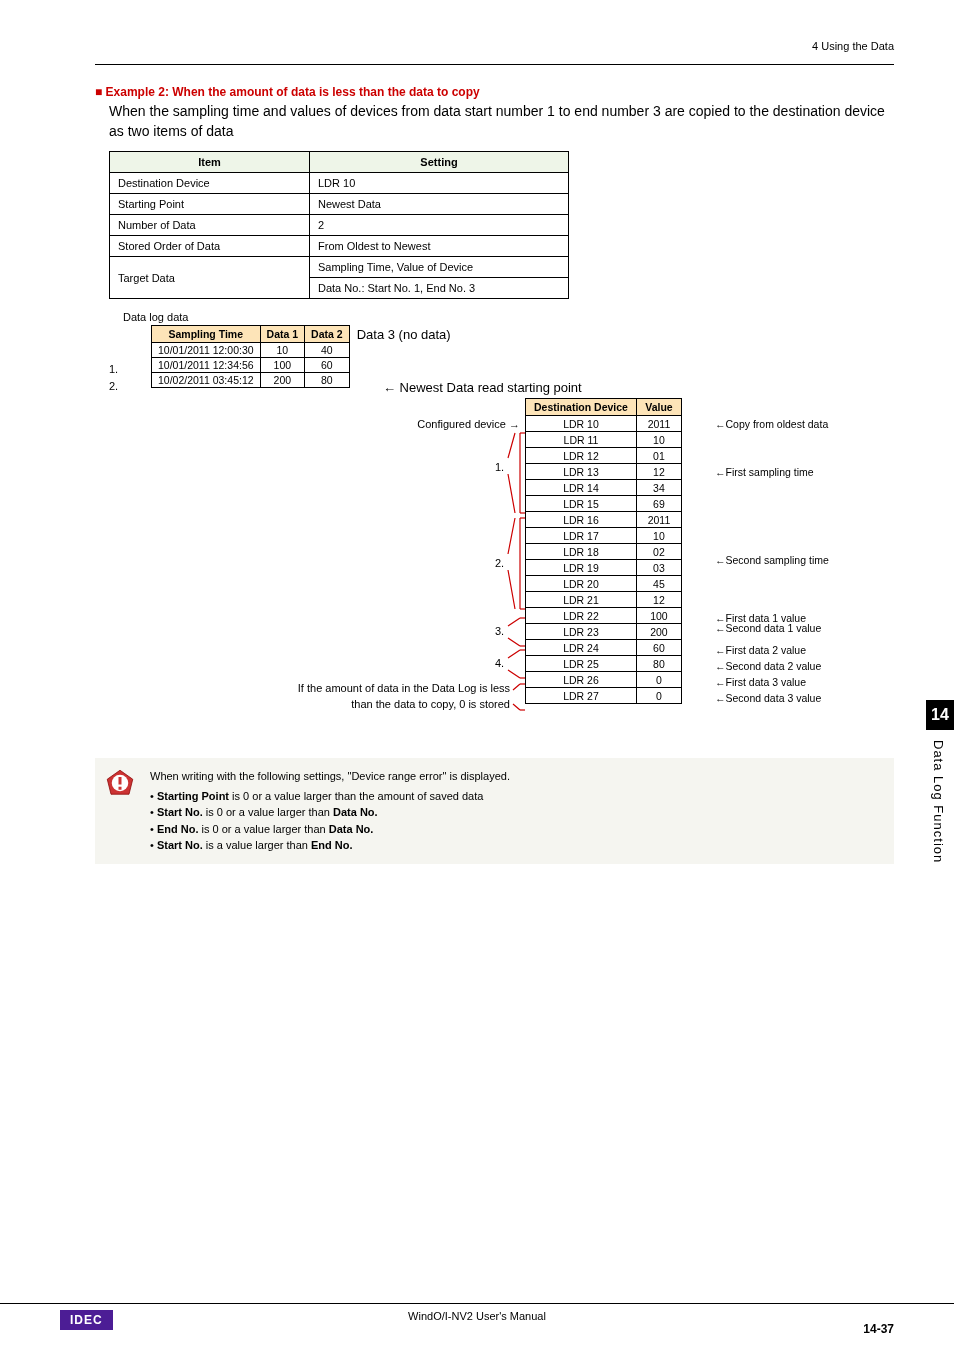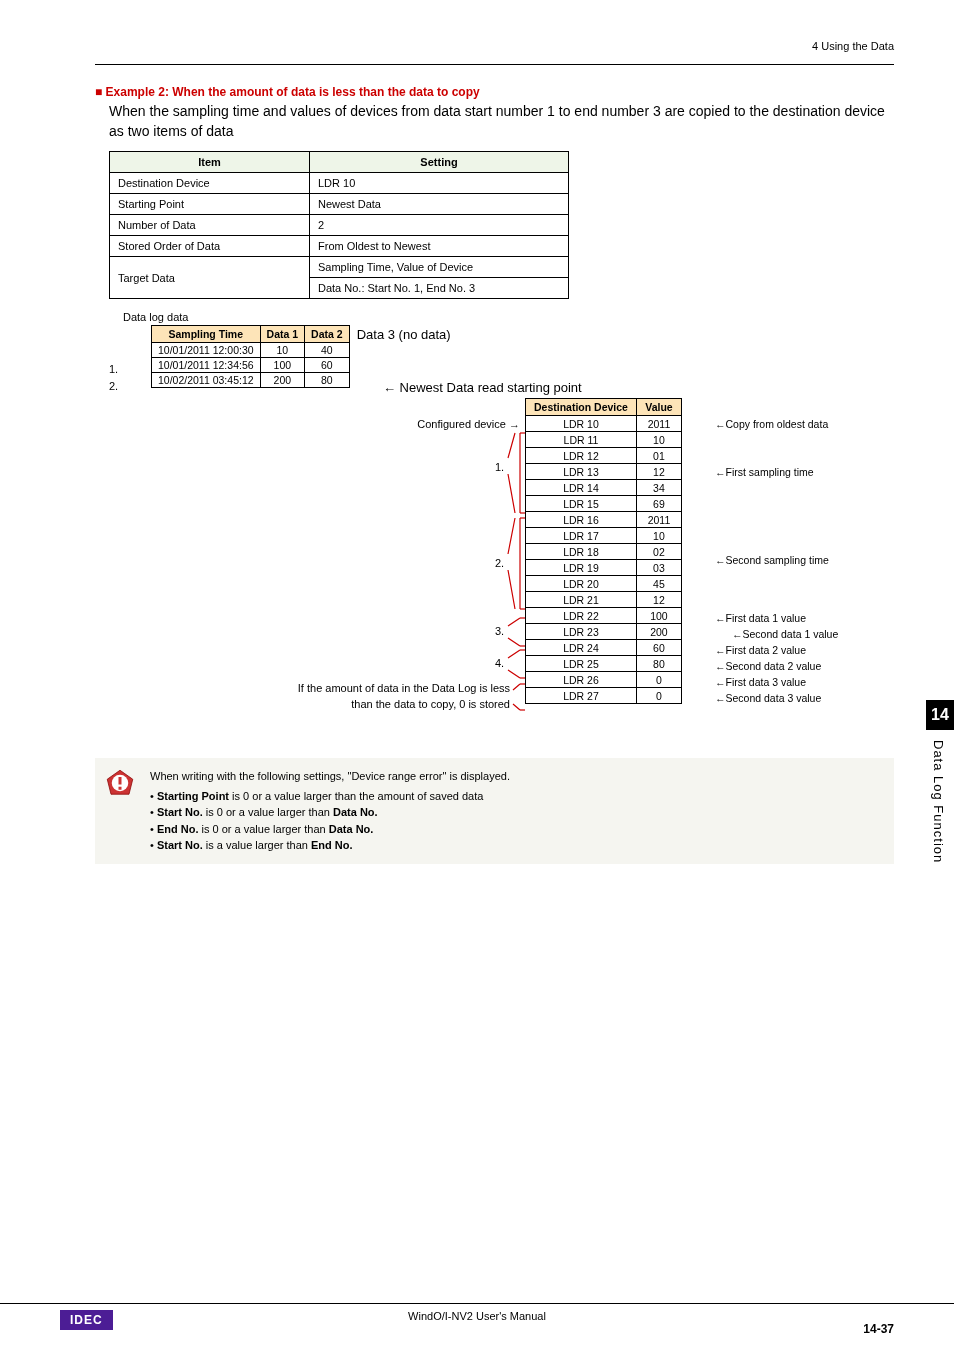--- a/index.html
+++ b/index.html
@@ -383,21 +383,21 @@
             <td class="lab">LDR 27</td>
             <td class="val">0</td>
           </tr>
     </tbody>
       </table>
 
     <div class="dest-rightlabel" style="top:20px;">←Copy from oldest data</div>
     <div class="dest-rightlabel" style="top:68px;">←First sampling time</div>
     <div class="dest-rightlabel" style="top:156px;">←Second sampling time</div>
     <div class="dest-rightlabel" style="top:214px;">←First data 1 value</div>
-    <div class="dest-rightlabel" style="top:230px;margin-left:17px;">←Second data 1 value</div>
+    <div class="dest-rightlabel" style="top:224px;">←Second data 1 value</div>
     <div class="dest-rightlabel" style="top:246px;">←First data 2 value</div>
     <div class="dest-rightlabel" style="top:262px;">←Second data 2 value</div>
     <div class="dest-rightlabel" style="top:278px;">←First data 3 value</div>
     <div class="dest-rightlabel" style="top:294px;">←Second data 3 value</div>
   </div>
 
   <div class="warnbox">
     <svg class="warnicon" viewBox="0 0 40 40">
       <polygon points="20,3 37,15 32,35 8,35 3,15" fill="#c33" stroke="#800" stroke-width="1"></polygon>
       <circle cx="20" cy="20" r="11" fill="#fff"></circle>

